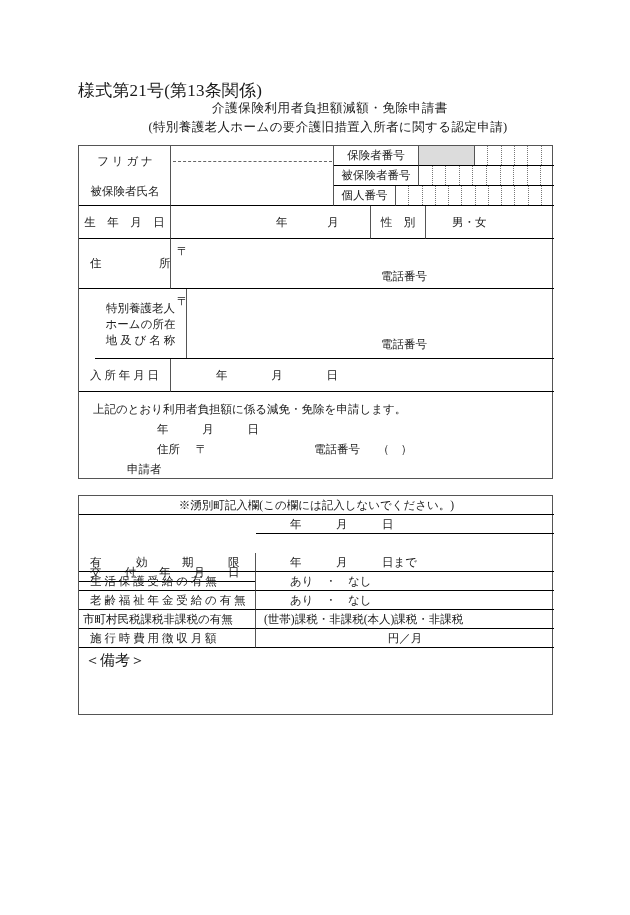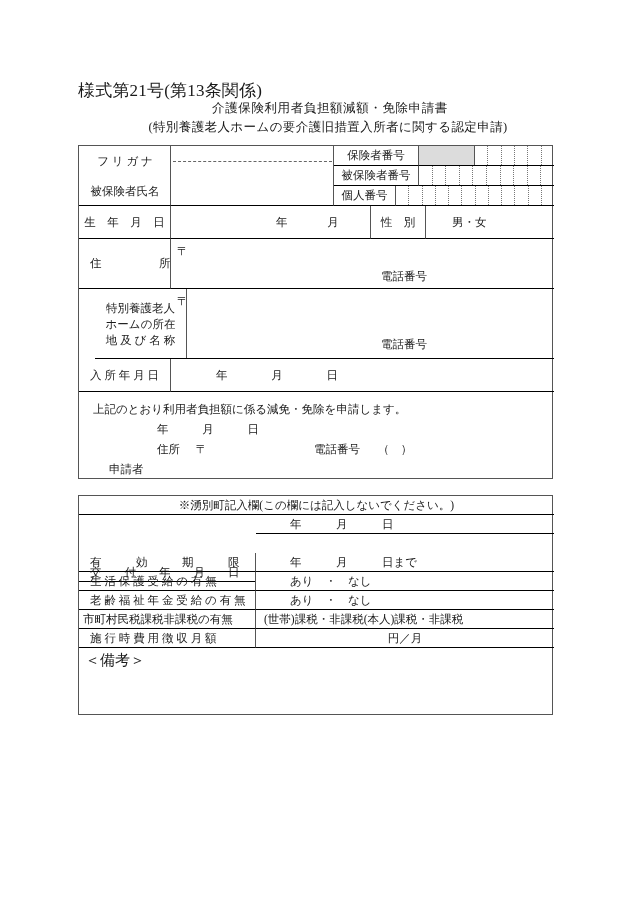--- a/index.html
+++ b/index.html
@@ -355,21 +355,21 @@
         <span>住所</span>
         <span style="display:inline-block;width:10px;"></span>
         <span>〒</span>
       </div>
       <div class="decl" style="left:235px;top:50px;">
         <span>電話番号</span>
         <span style="display:inline-block;width:12px;"></span>
         <span>（　）</span>
       </div>
 
-      <div class="decl" style="left:30px;top:70px;">申請者</div>
+      <div class="decl" style="left:48px;top:70px;">申請者</div>
 
     </div>
   </div>
 
   <div class="tbl" id="tbl-official">
 
     <div class="cell bb" style="left:0;top:0;width:475px;height:19px;">
       <div class="hdr-note">
           <span>※湧別町記入欄(この欄には記入しないでください。)</span>
         </div>

